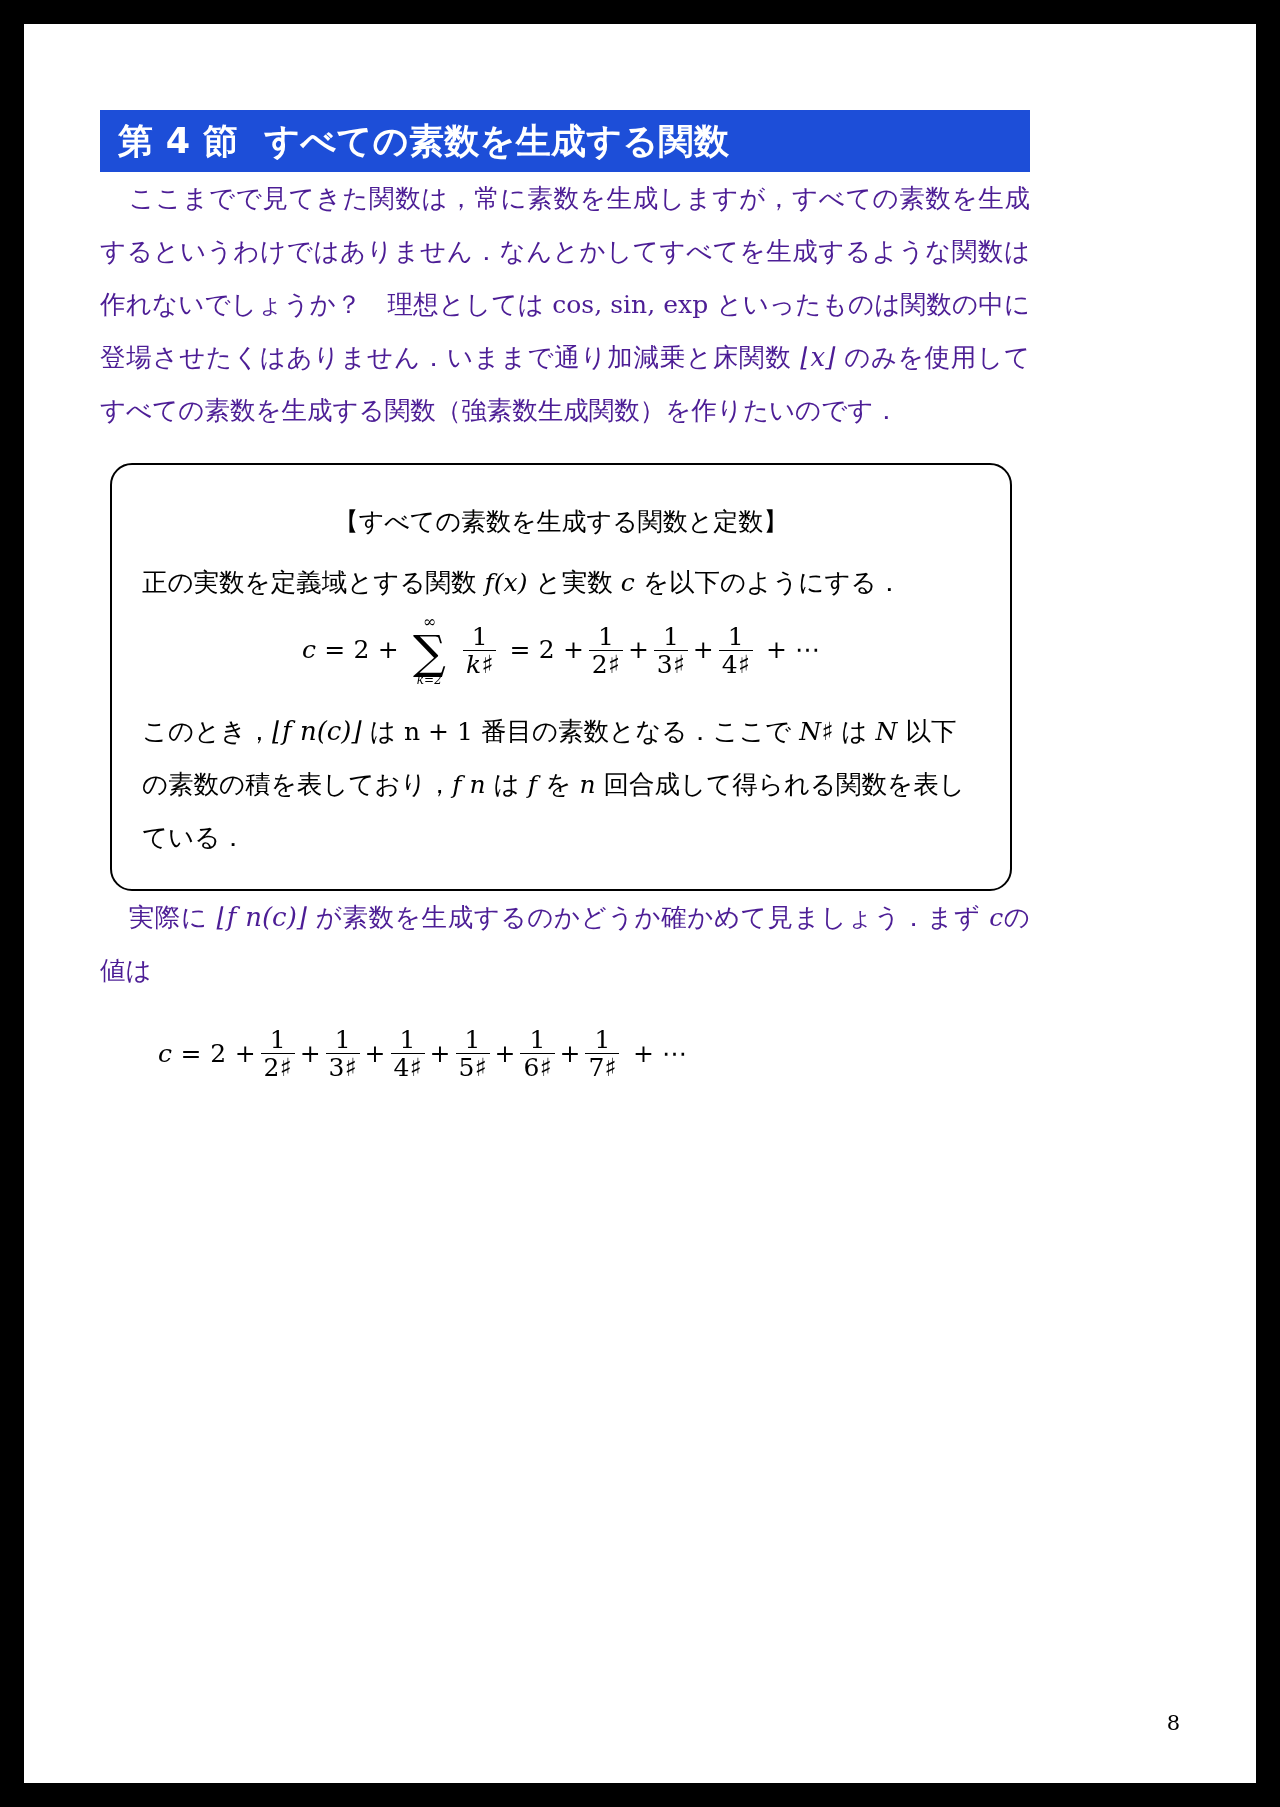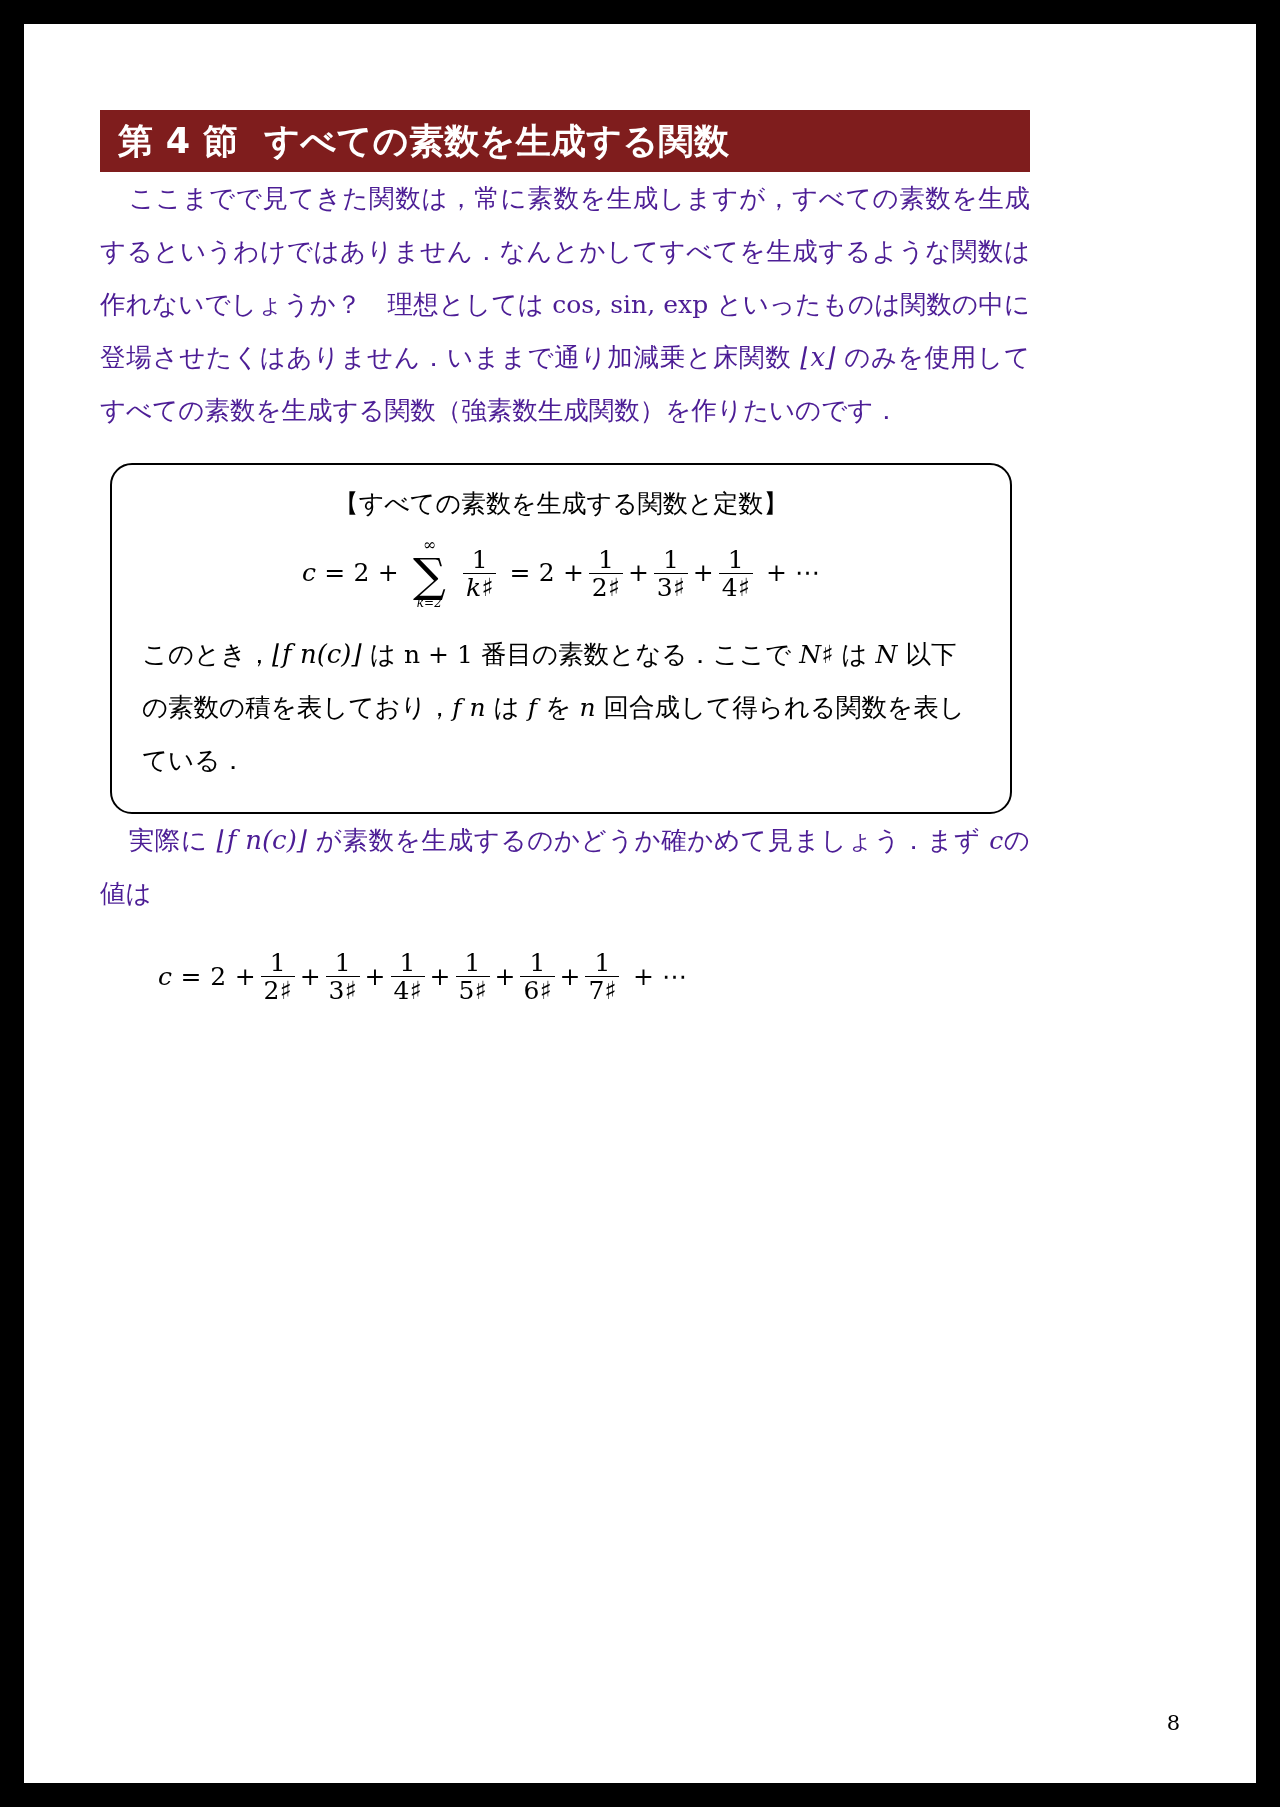--- a/index.html
+++ b/index.html
@@ -24,21 +24,21 @@
   }
   .content {
     position: absolute;
     left: 76px;
     top: 86px;
     width: 930px;
   }
 
   
   .heading-bar {
-    background: #7f1d1d;
+    background: #1d4ed8;
     color: #ffffff;
     height: 62px;
     display: flex;
     align-items: center;
     padding-left: 18px;
     box-sizing: border-box;
     letter-spacing: 0.02em;
   }
   .heading-bar .h-sec {
     font-family: "DejaVu Sans", sans-serif;
@@ -79,21 +79,21 @@
     font-family: "DejaVu Serif", serif;
     font-style: normal;
     font-size: 25px;
   }
 
   
   .thm-box {
     margin-top: 26px;
     border: 2.5px solid #000;
     border-radius: 22px;
-    padding: 22px 30px 26px 30px;
+    padding: 40px 30px 26px 30px;
     box-sizing: border-box;
     width: 902px;
     margin-left: 10px;
   }
   .thm-title {
     text-align: center;
     font-family: "DejaVu Serif", serif;
     font-size: 25px;
     margin-bottom: 18px;
   }
@@ -193,20 +193,23 @@
     </div>
 
     <p class="body p1">
       <span class="indent"></span><span>ここまでで見てきた関数は，常に素数を生成しますが，すべての素数を生</span><span>成するというわけではありません．なんとかしてすべてを生成するような関</span><span>数は作れないでしょうか？　理想としては </span><span class="mr">cos, sin, exp</span><span> といったものは関数</span><span>の中に登場させたくはありません．いままで通り加減乗と床関数 </span><span class="mi fl">⌊x⌋</span><span> のみ</span><span>を使用してすべての素数を生成する関数（強素数生成関数）を作りたいので</span><span>す．</span>
     </p>
 
 
     <div class="thm-box">
       <div class="thm-title">【すべての素数を生成する関数と定数】</div>
 
+      <p class="thm-line">
+        <span>正の実数を定義域とする関数 </span><span class="mi">f(x)</span><span> と実数 </span><span class="mi">c</span><span> を以下のようにする．</span>
+      </p>
 
 
       <div class="eq eq-c-sum">
         <span class="mi">c</span>
         <span class="mr">=</span>
         <span class="mr">2</span>
         <span class="mr">+</span>
         <span class="sum">
           <span class="lim-top">∞</span>
           <span class="sigma">∑</span>

